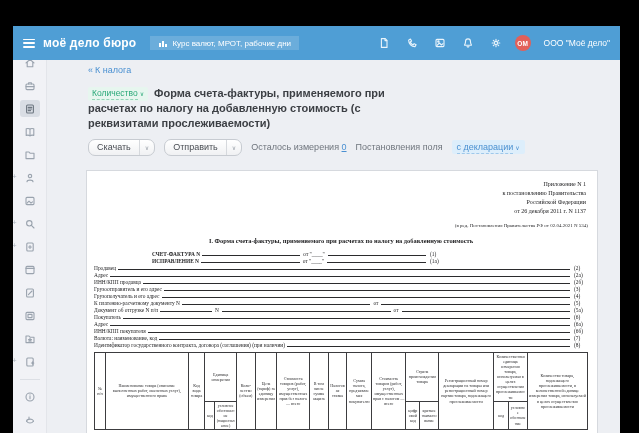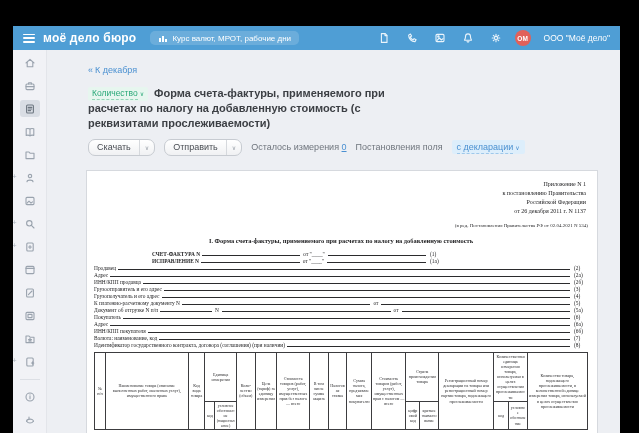--- a/index.html
+++ b/index.html
@@ -2,27 +2,27 @@
 <html><head>
 <meta charset="utf-8">
 <style>
   *{margin:0;padding:0;box-sizing:border-box}
   html,body{width:639px;height:433px;background:#000;overflow:hidden;
     font-family:"Liberation Sans",sans-serif;-webkit-font-smoothing:antialiased}
   .frame{position:absolute;left:0;top:0;width:639px;height:433px;background:#000}
   .app{position:absolute;left:13px;top:26px;width:607px;height:407px;background:#edeff3;overflow:hidden}
 
   
-  .topbar{position:absolute;left:0;top:0;right:0;height:24px;background:#4f9ed5;
+  .topbar{position:absolute;left:0;top:0;right:0;height:34px;background:#4f9ed5;
     display:flex;align-items:center;color:#fff;z-index:5}
   .burger{width:12px;height:9px;margin:0 8px 0 10px;display:flex;flex-direction:column;justify-content:space-between;cursor:pointer}
   .burger i{display:block;height:1.6px;background:#fff;border-radius:1px}
   .logo{font-size:12px;font-weight:bold;letter-spacing:.2px;margin-right:14px;white-space:nowrap}
   .rates-btn{display:flex;align-items:center;gap:4px;background:rgba(255,255,255,.16);
-    border-radius:5px;padding:2.5px 8px;font-size:8px;cursor:pointer;white-space:nowrap}
+    border-radius:0;padding:2.5px 8px;font-size:8px;cursor:pointer;white-space:nowrap}
   .rates-btn svg{display:block}
   .top-right{margin-left:auto;display:flex;align-items:center;gap:13px;padding-right:10px}
   .tb-ic{width:12px;height:12px;color:#eaf4fb;cursor:pointer;display:flex;align-items:center;justify-content:center}
   .tb-ic svg{display:block}
   .avatar{width:16px;height:16px;border-radius:50%;background:#e2605a;color:#fff;
     font-size:6.5px;font-weight:bold;display:flex;align-items:center;justify-content:center}
   .company{font-size:8.5px;white-space:nowrap}
 
   
   .sidebar{position:absolute;left:0;top:22px;bottom:0;width:34px;background:#f1f2f6;
@@ -272,21 +272,21 @@
               <path d="M2.6 7.2c0-2.8 6.8-2.8 6.8 0"></path>
               <path d="M2.6 7.2c1.6 2.4 5.2 2.4 6.8 0M5 4.6V3"></path>
             </svg>
           </span>
         </div>
       </div>
 
     <div class="content">
       <a class="back-link">
         <span class="arr">«</span>
-        <span>К декабря</span>
+        <span>К налога</span>
       </a>
 
       <div class="title-row">
         <span class="badge"><span class="u">Количество</span><span class="car">∨</span></span><span class="page-title">Форма счета-фактуры, применяемого при расчетах по налогу на добавленную стоимость (с реквизитами прослеживаемости)</span>
       </div>
 
 
       <div class="toolbar">
         <span class="btn">
           <span class="lbl">Скачать</span>

